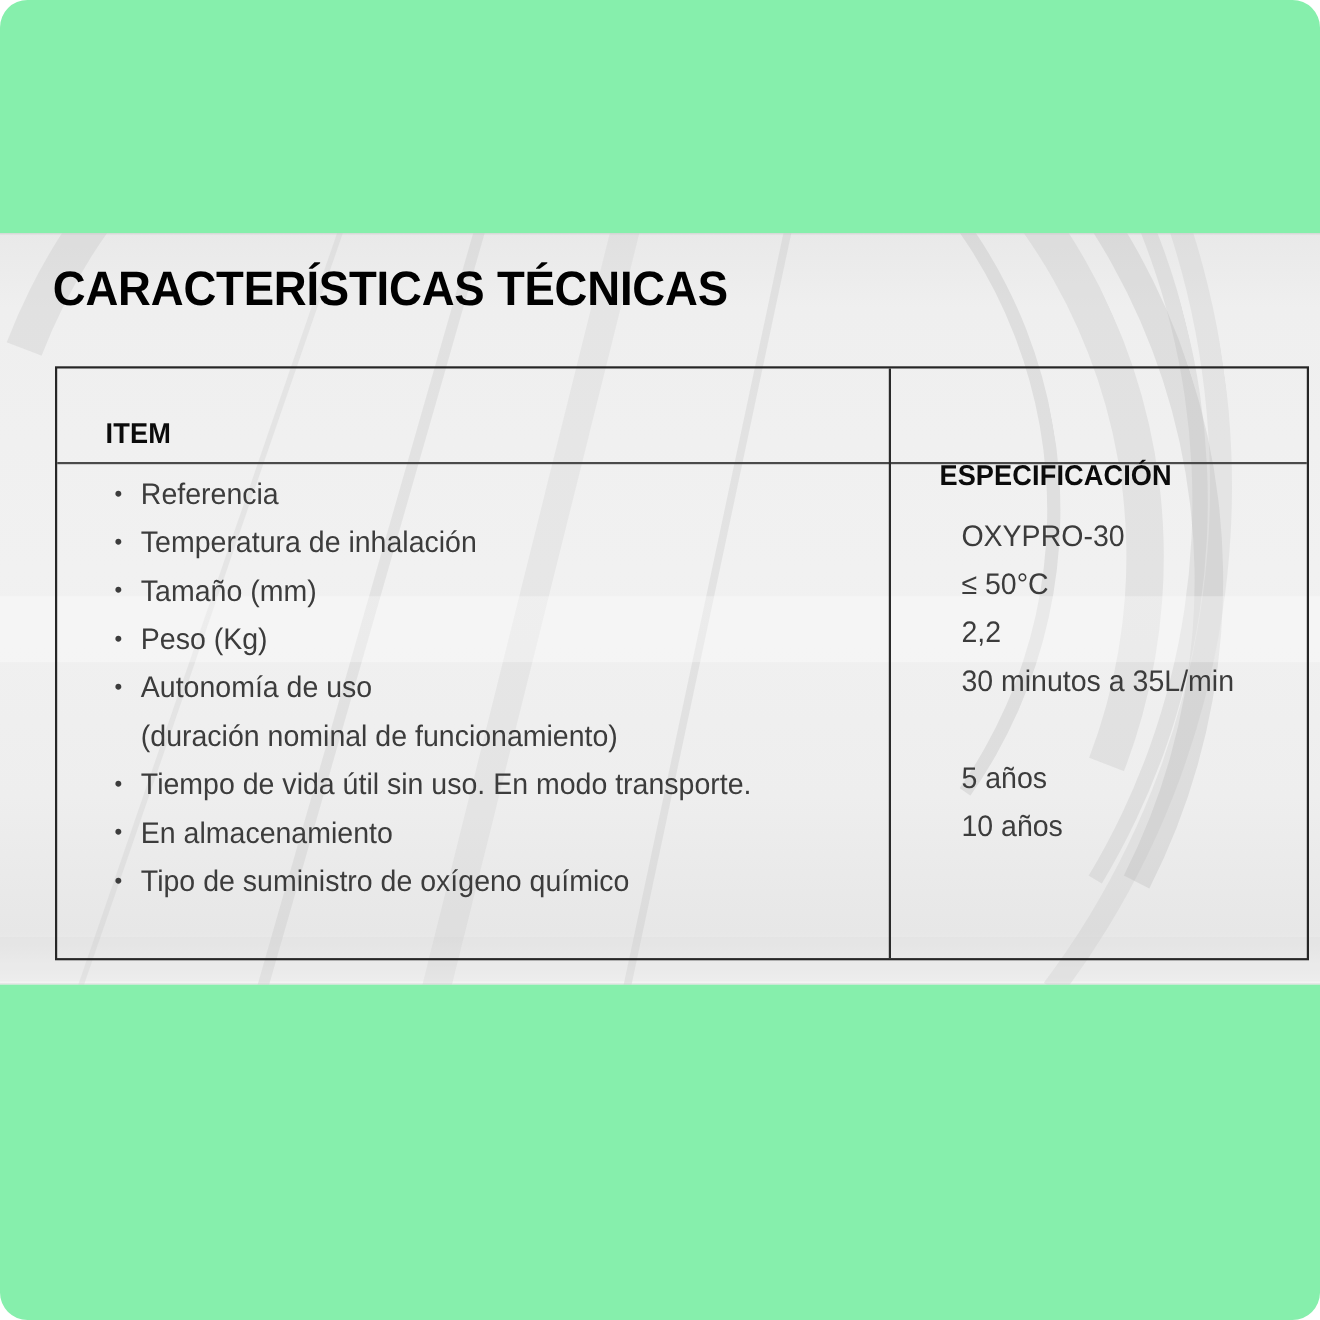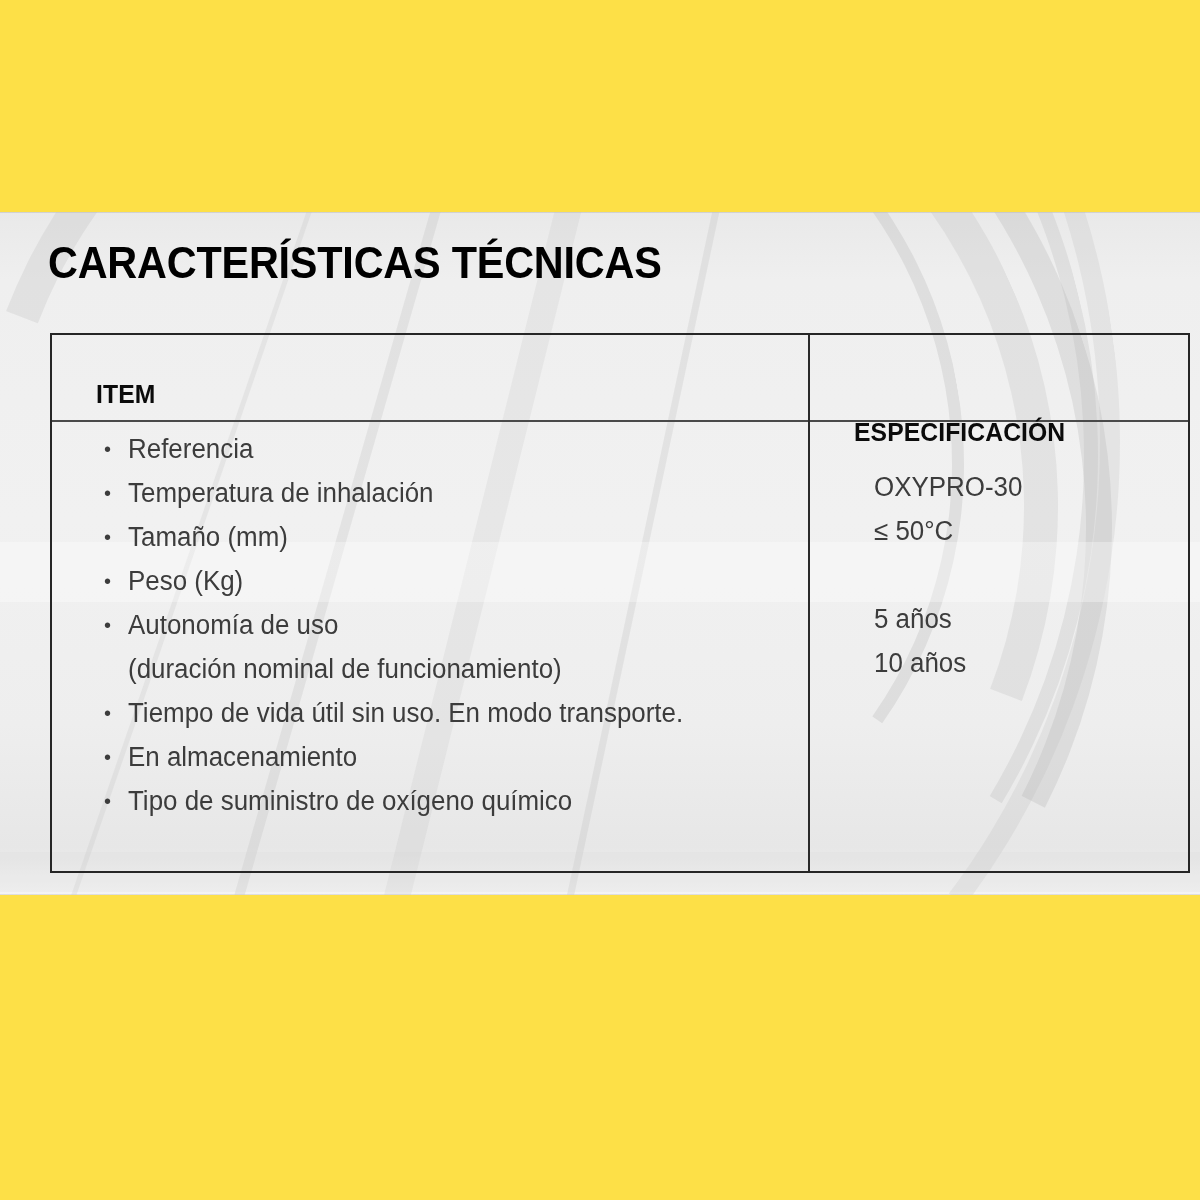--- a/index.html
+++ b/index.html
@@ -13,21 +13,22 @@
     height: 1200px;
     font-family: "Liberation Sans", sans-serif;
     overflow: hidden;
   }
 
   
   #page {
     position: relative;
     width: 1200px;
     height: 1200px;
-    background: #fde047;
+    background: #86efac;
+    border-radius: 25px;
   }
 
   
   #band {
     position: absolute;
     left: 0;
     top: 212px;
     width: 1200px;
     height: 683px;
     background: #eeeeee;
@@ -279,20 +280,22 @@
           <div class="row"><span class="bullet">•</span><span class="label">En almacenamiento</span></div>
           <div class="row"><span class="bullet">•</span><span class="label">Tipo de suministro de oxígeno químico</span></div>
         </div>
     </div>
 
     <div class="col" id="col-spec">
       <div class="col-header">ESPECIFICACIÓN</div>
       <div class="rows" id="spec-rows">
           <div class="row"><span class="value">OXYPRO-30</span></div>
           <div class="row"><span class="value">≤ 50°C</span></div>
+          <div class="row"><span class="value">2,2</span></div>
+          <div class="row"><span class="value">30 minutos a 35L/min</span></div>
           <div class="row empty"><span class="value">&nbsp;</span></div>
           <div class="row"><span class="value">5 años</span></div>
           <div class="row"><span class="value">10 años</span></div>
         </div>
     </div>
 
     <div id="col-divider"></div>
   </div>
 
 </div>

